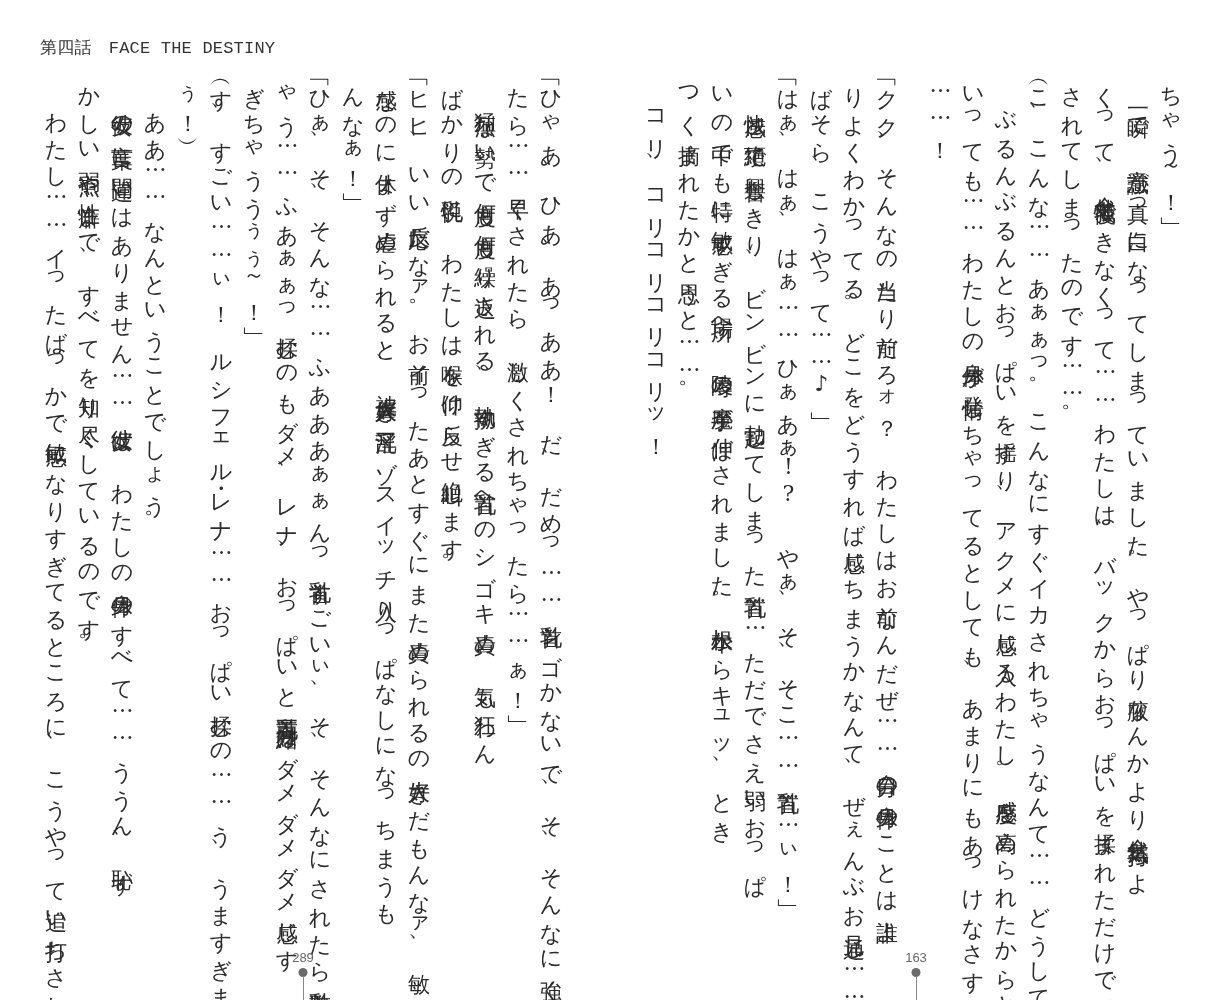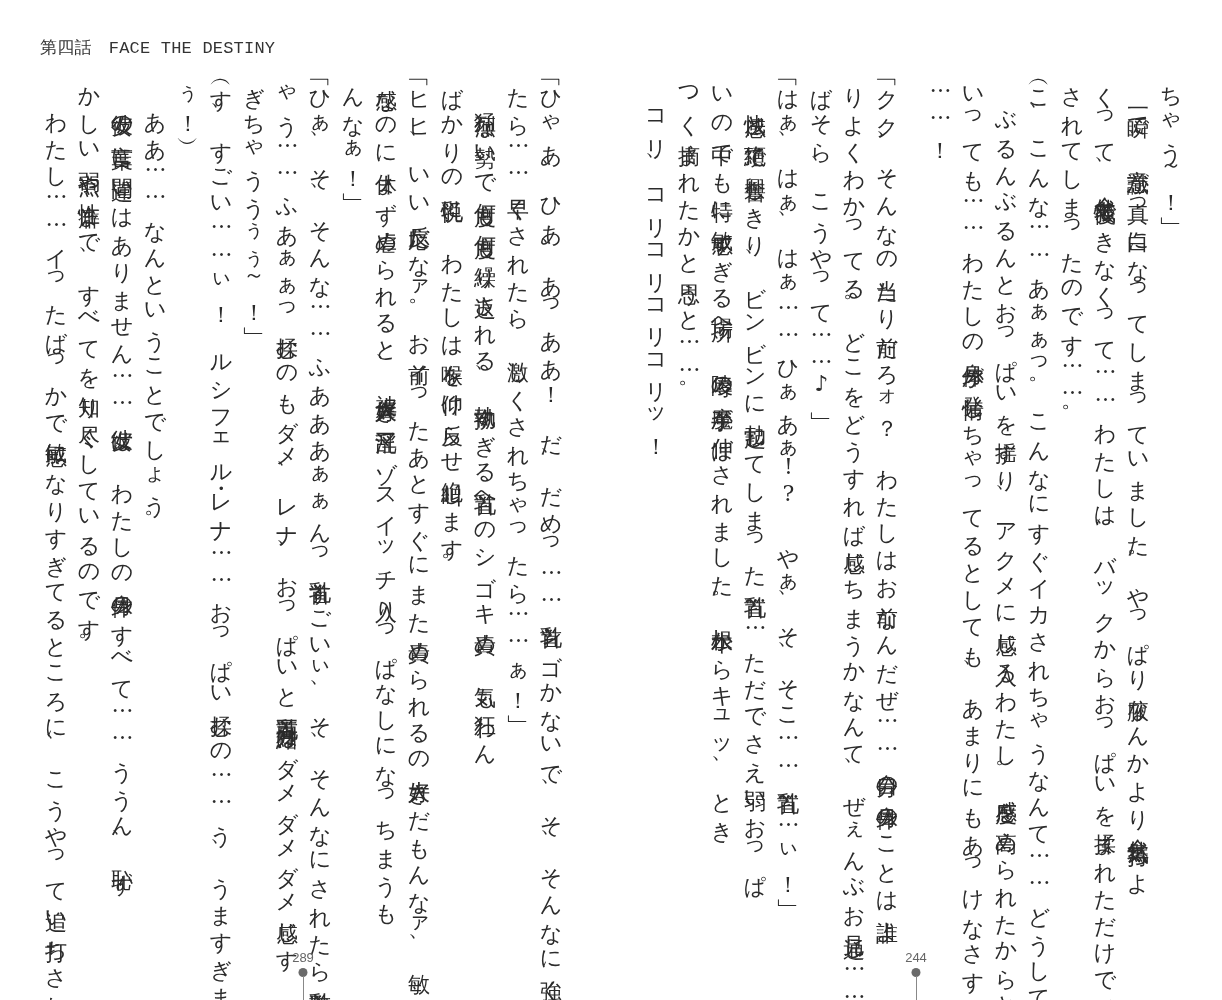--- a/index.html
+++ b/index.html
@@ -72,15 +72,15 @@
   <div class="col" style="left:120px">　ああ……なんということでしょう。</div>
   <div class="col" style="left:87px">　彼女の言葉に間違いはありません……彼女は、わたしの身体のすべて……ううん、恥ず</div>
   <div class="col" style="left:54px">かしい弱点や性癖まで、すべてを知り尽くしているのです。</div>
   <div class="col" style="left:21px">　わたし……イったばっかで敏感になりすぎてるところに、こうやって追い打ちされるの</div>
 </div>
 
 <div class="folio" style="left:303px">289</div>
 <div class="folio-dot" style="left:303px"></div>
 <div class="folio-line" style="left:303px"></div>
 
-<div class="folio" style="left:916px">244</div>
+<div class="folio" style="left:916px">163</div>
 <div class="folio-dot" style="left:916px"></div>
 <div class="folio-line" style="left:916px"></div>
 
 </body></html>

